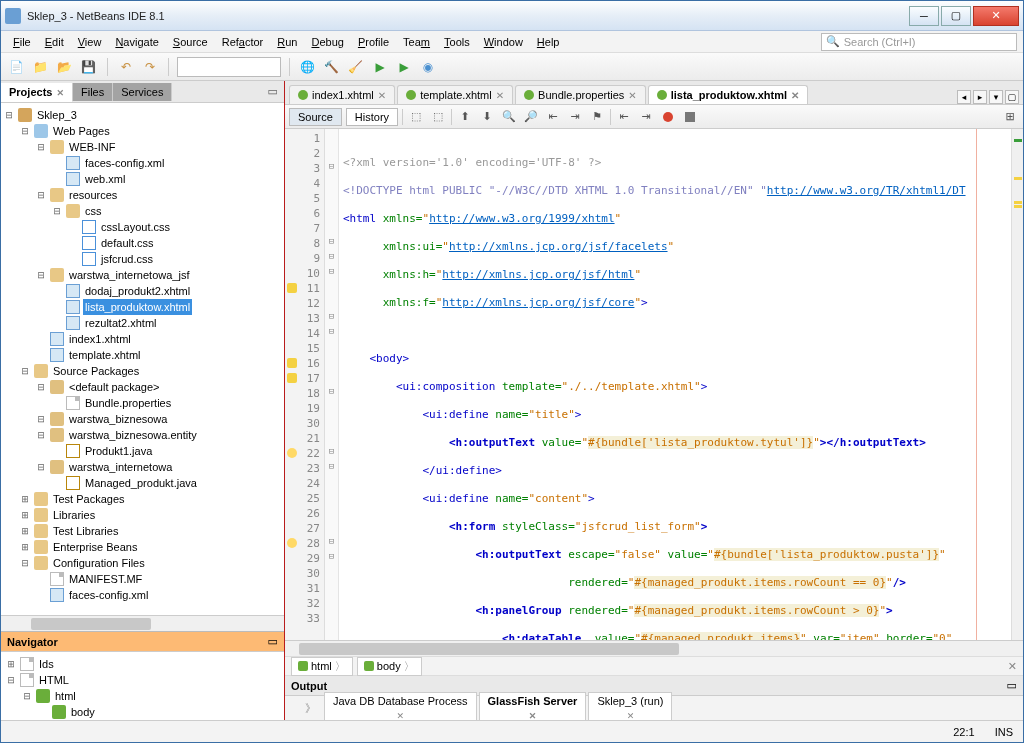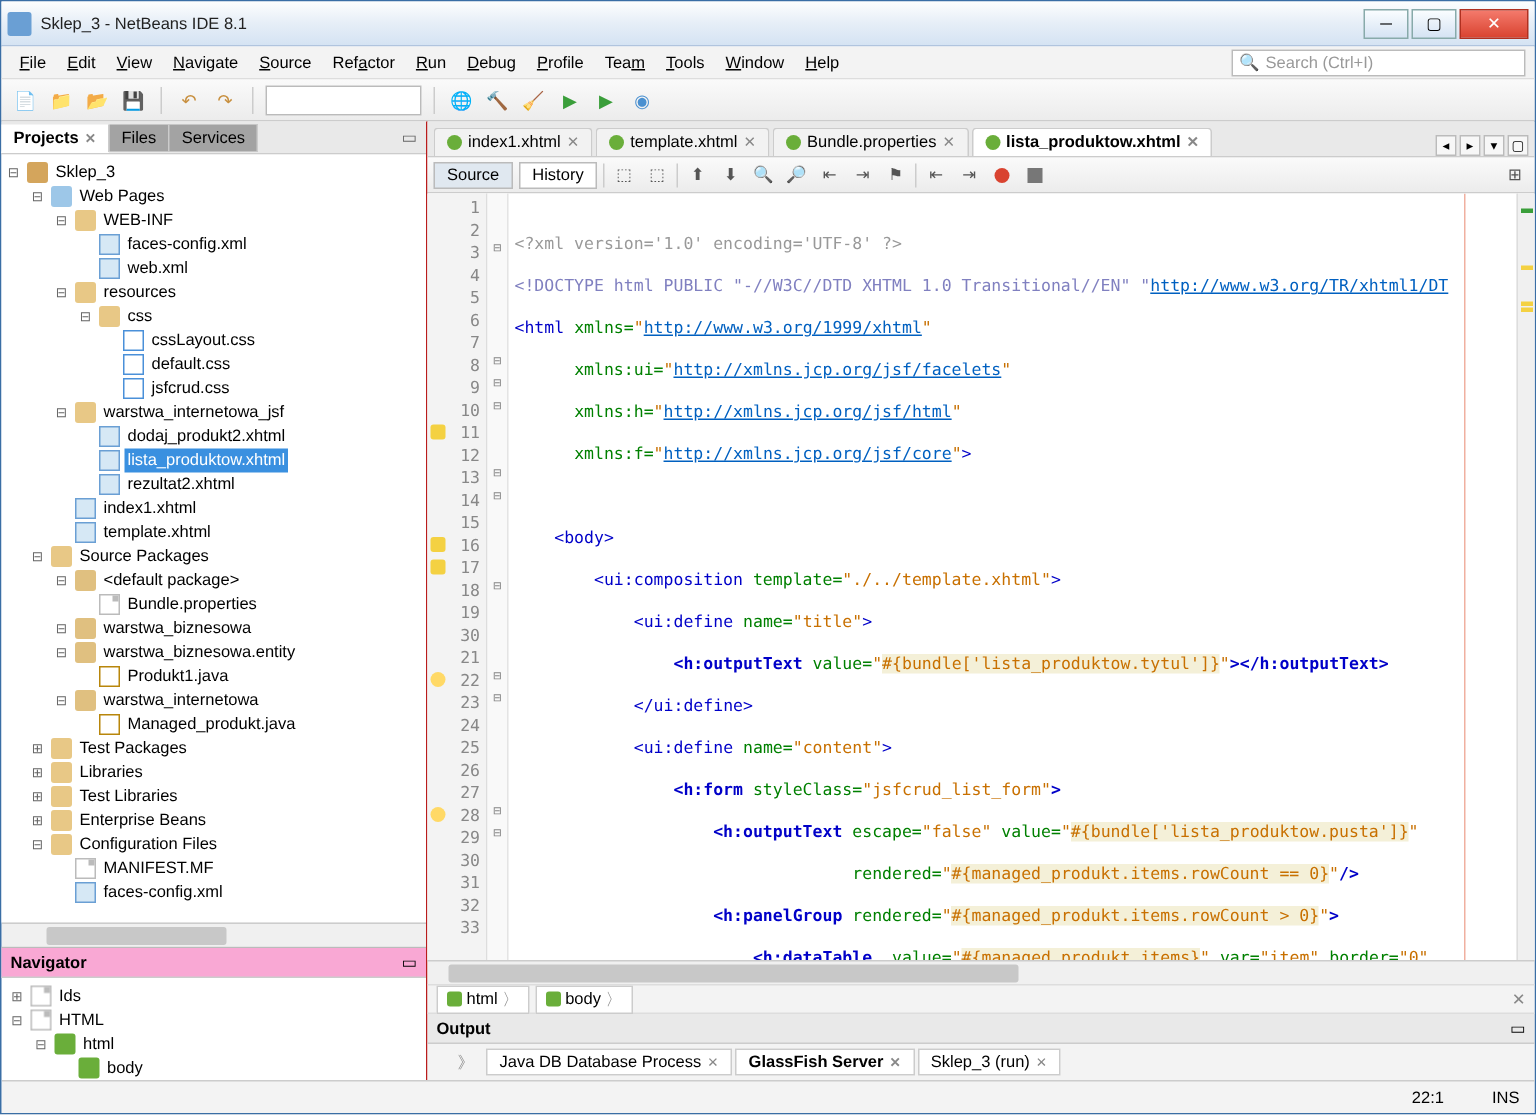--- a/index.html
+++ b/index.html
@@ -38,21 +38,21 @@
 .icn-file::after { content: ''; position: absolute; top: 0; right: 0; width: 4px; height: 4px; background: #bbb; }
 .icn-xml { background: #d6e8f5; border: 1px solid #6a9fd4; }
 .icn-pkg { background: #e0c080; border-radius: 2px; }
 .icn-java { background: #fff; border: 1px solid #b8860b; }
 .icn-css { background: #fff; border: 1px solid #4a90d9; }
 .tree-label { padding: 0 2px; }
 .tree-label.selected { background: #3a90e0; color: #fff; }
 .tree-scroll { height: 16px; background: #f0f0f0; border-top: 1px solid #ccc; position: relative; }
 .tree-scroll .thumb { position: absolute; left: 30px; width: 120px; height: 12px; top: 2px; background: #c8c8c8; border-radius: 2px; }
 .navigator { border-top: 1px solid #bbb; }
-.nav-header { height: 20px; background: #f9a8d4; border-bottom: 1px solid #ccc; display: flex; align-items: center; padding: 0 6px; font-weight: bold; }
+.nav-header { height: 20px; background: #fdba74; border-bottom: 1px solid #ccc; display: flex; align-items: center; padding: 0 6px; font-weight: bold; }
 .nav-body { height: 68px; background: #fff; padding: 4px; overflow: auto; }
 .right-pane { flex: 1; display: flex; flex-direction: column; min-width: 0; }
 .editor-tabs { height: 24px; background: #e9e9e9; border-bottom: 1px solid #ccc; display: flex; align-items: flex-end; padding-left: 4px; }
 .editor-tab { padding: 3px 8px; border: 1px solid #ccc; border-bottom: none; background: #f2f2f2; margin-right: 2px; display: flex; align-items: center; gap: 4px; font-size: 11px; border-radius: 3px 3px 0 0; }
 .editor-tab.active { background: #fff; font-weight: bold; }
 .editor-tab .x { color: #888; font-size: 10px; }
 .editor-tab .dot { width: 10px; height: 10px; border-radius: 50%; background: #6aae3a; display: inline-block; }
 .editor-nav-btns { margin-left: auto; display: flex; gap: 2px; padding-right: 4px; }
 .ed-nav-btn { width: 14px; height: 14px; border: 1px solid #bbb; background: #f7f7f7; font-size: 9px; text-align: center; line-height: 12px; }
 .editor-toolbar { height: 24px; background: linear-gradient(#fafafa,#ececec); border-bottom: 1px solid #ccc; display: flex; align-items: center; padding: 0 4px; gap: 4px; }
@@ -82,24 +82,24 @@
 .c-comm { color: #999; }
 .c-doctype { color: #8080c0; }
 .c-el { color: #c87000; background: #f4f0d8; }
 .scrollbar-h { height: 16px; background: #f0f0f0; border-top: 1px solid #ccc; position: relative; }
 .scrollbar-h .thumb { position: absolute; left: 14px; width: 380px; height: 12px; top: 2px; background: #c8c8c8; border-radius: 2px; }
 .breadcrumb { height: 20px; background: #f3f3f3; border-top: 1px solid #ddd; border-bottom: 1px solid #ddd; display: flex; align-items: center; padding: 0 6px; gap: 4px; font-size: 11px; }
 .bc-item { padding: 1px 6px; border: 1px solid #ccc; background: #fff; display: flex; align-items: center; gap: 3px; }
 .bc-icon { width: 10px; height: 10px; background: #6aae3a; border-radius: 2px; }
 .output-header { height: 20px; background: #e9e9e9; border-bottom: 1px solid #ccc; display: flex; align-items: center; padding: 0 6px; font-weight: bold; }
 .output-tabs { height: 24px; background: #f3f3f3; display: flex; align-items: center; padding: 0 20px; gap: 2px; }
-.out-tab { padding: 2px 8px; border: 1px solid #ccc; background: #fff; display: flex; align-items: center; gap: 4px; }
+.out-tab { padding: 2px 8px; border: 1px solid #ccc; background: #fff; display: flex; align-items: center; gap: 4px; flex-direction: column; }
 .out-tab.bold { font-weight: bold; }
 .statusbar { height: 22px; background: #f3f3f3; border-top: 1px solid #ccc; display: flex; align-items: center; padding: 0 10px; }
-.status-right { margin-left: auto; display: flex; gap: 32px; }
+.status-right { margin-left: auto; display: flex; gap: 20px; }
 </style>
 </head>
 <body>
 
 <div class="window">
   <div class="titlebar">
     <div class="app-icon"></div>
     <div class="title-text">Sklep_3 - NetBeans IDE 8.1</div>
     <div class="win-btns">
       <div class="win-btn">─</div>

